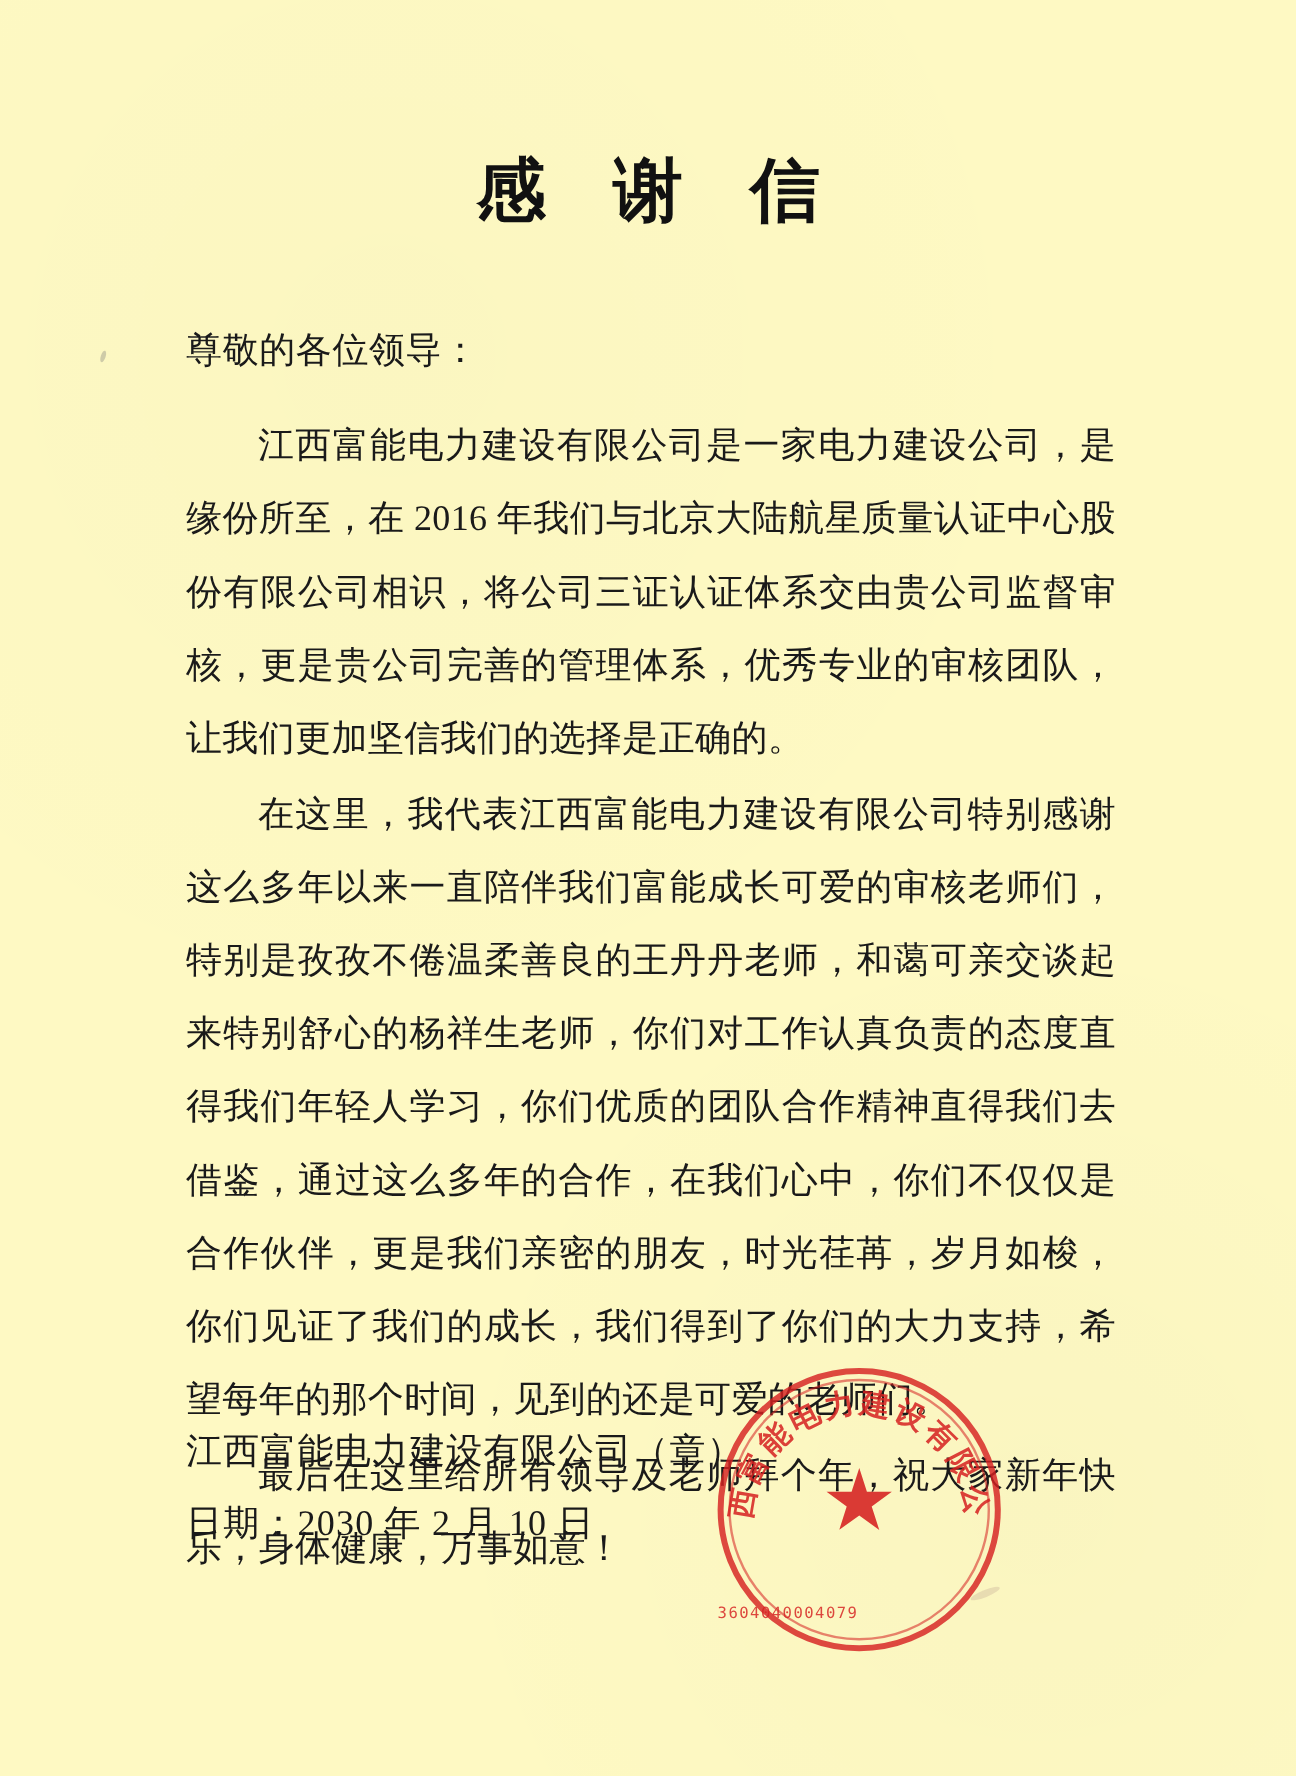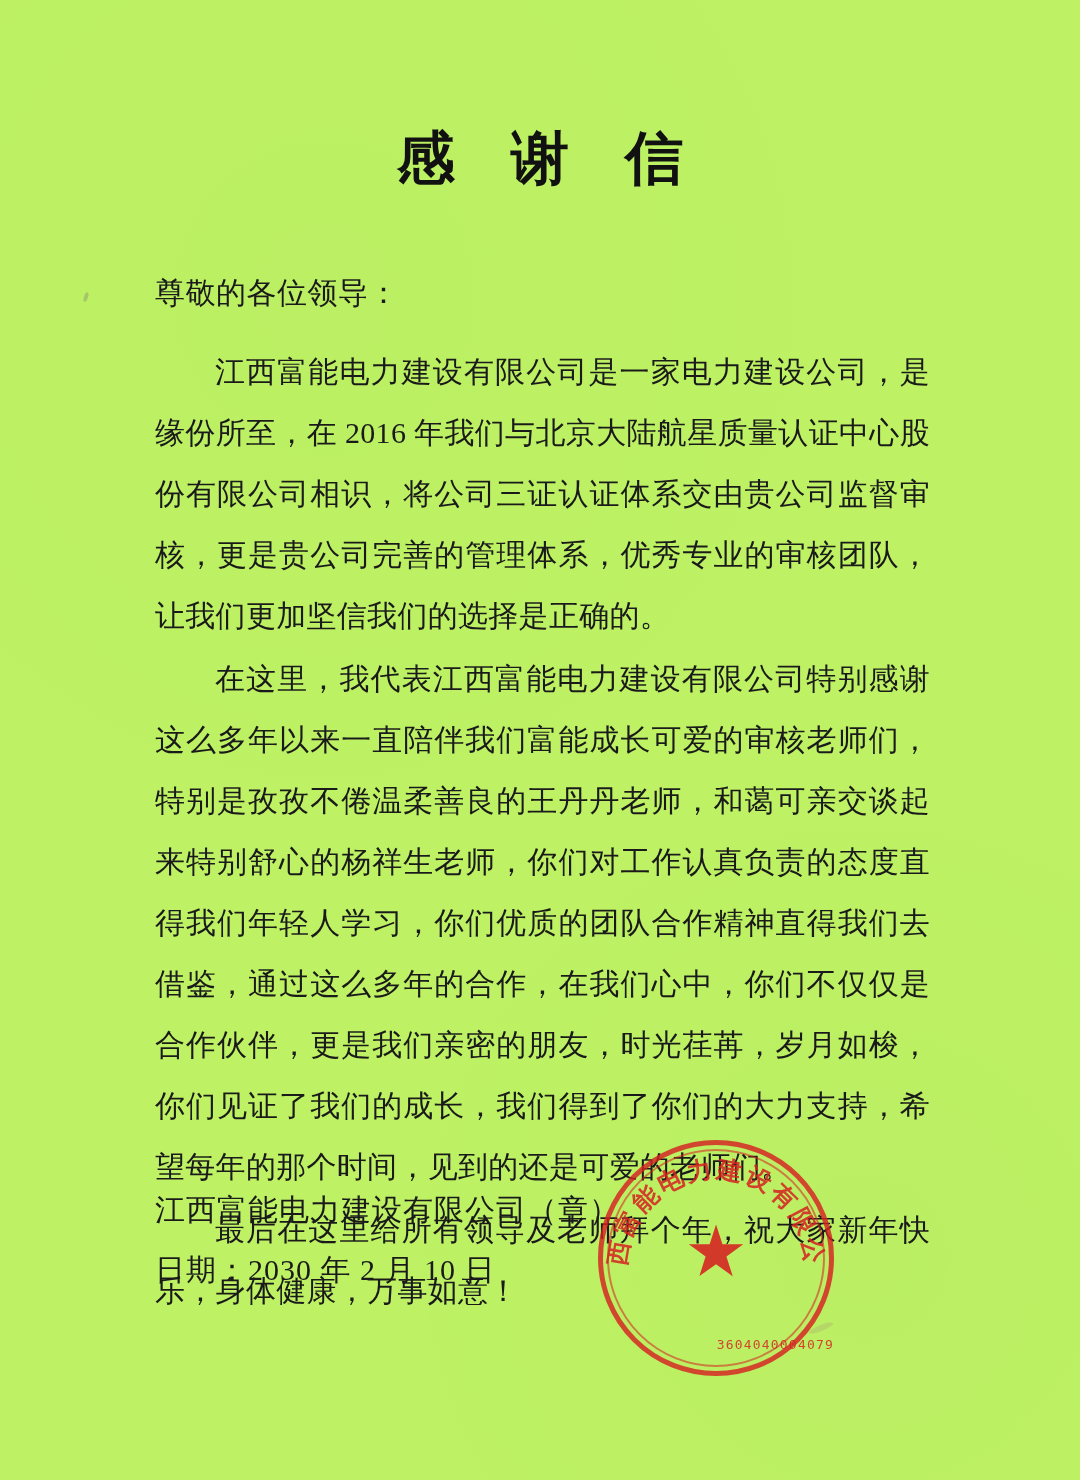--- a/index.html
+++ b/index.html
@@ -12,21 +12,21 @@
     height: 1480px;
     position: relative;
     overflow: hidden;
     font-family: "Liberation Serif", "DejaVu Serif", serif;
     color: #1a1a1a;
   }
 
   .page {
     position: absolute;
     inset: 0;
-    background: #bef264;
+    background: #fef9c3;
   }
 
   
   .paper-tone {
     position: absolute;
     inset: 0;
     background:
       radial-gradient(ellipse 80% 60% at 30% 20%, rgba(0,0,0,0.012), rgba(0,0,0,0) 70%),
       radial-gradient(ellipse 70% 50% at 80% 85%, rgba(0,0,0,0.015), rgba(0,0,0,0) 70%);
     pointer-events: none;
@@ -125,21 +125,21 @@
     fill: #d62121;
     opacity: 0.85;
     font-family: "DejaVu Serif", "Liberation Serif", serif;
     font-weight: bold;
   }
   .seal-code {
     position: absolute;
     left: 0;
     right: 0;
     bottom: 24px;
-    text-align: right;
+    text-align: left;
     color: #d62121;
     opacity: 0.82;
     font-size: 13px;
     letter-spacing: 1.2px;
     font-family: "DejaVu Sans Mono", monospace;
   }
 
   
   .speck {
     position: absolute;

